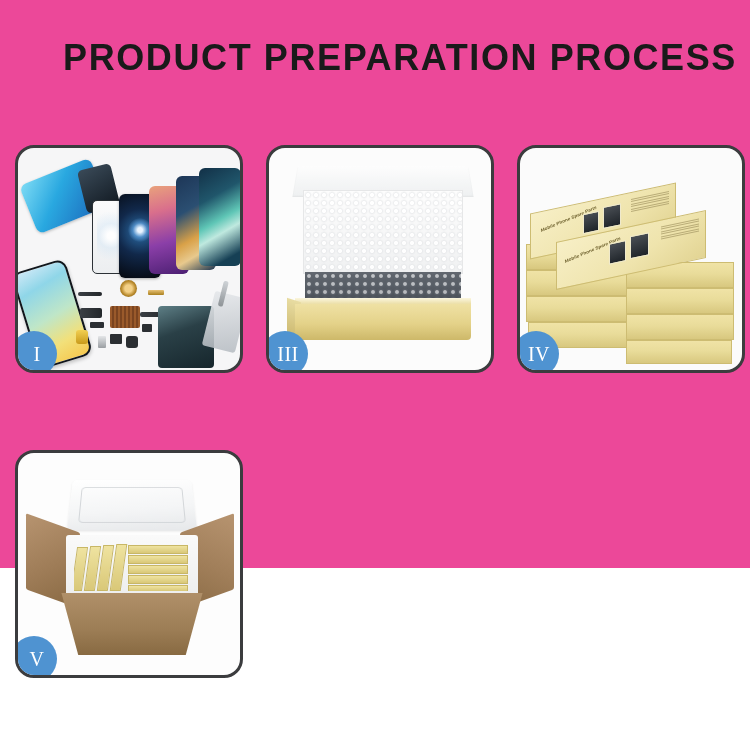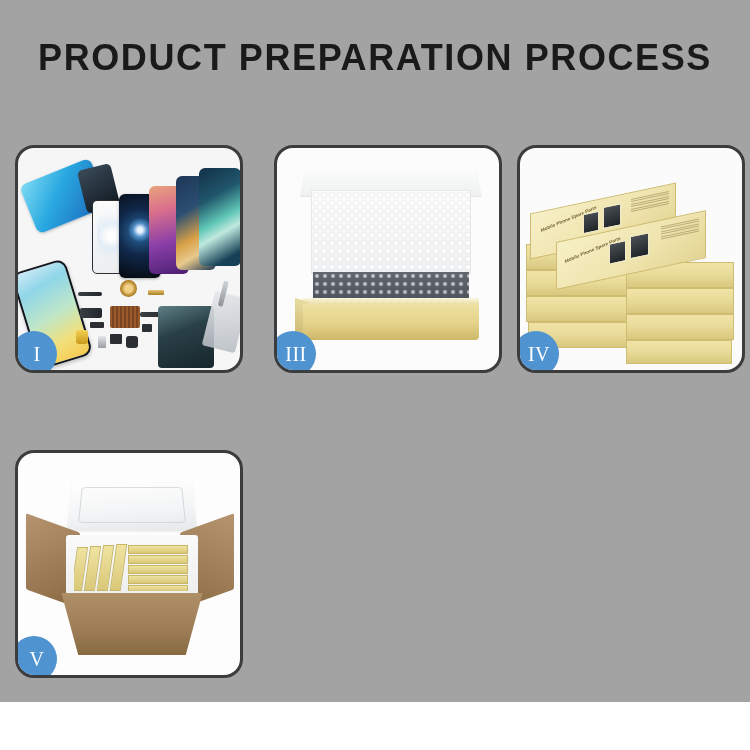--- a/index.html
+++ b/index.html
@@ -5,21 +5,21 @@
   * { box-sizing: border-box; margin: 0; padding: 0; }
 
   html, body {
     width: 750px;
     height: 750px;
     background: #ffffff;
     font-family: "Liberation Sans", sans-serif;
     overflow: hidden;
   }
 
-  #page { position: relative; width: 750px; height: 702px; background:#a3a3a3; }
+  #page { position: relative; width: 750px; height: 568px; background:#ec4899;padding-left:25px; }
 
   
   .header { width: 750px; text-align: center; padding-top: 38px; }
   .title {
     font-family: "Liberation Sans", sans-serif;
     font-size: 36px;
     font-weight: 700;
     letter-spacing: 1.6px;
     color: #1a1a1a;
     line-height: 40px;
@@ -196,21 +196,21 @@
   }
   .bub-overlay{
     position:absolute; inset:0;
     background:
       radial-gradient(circle at 6px 6px, rgba(255,255,255,.85) 0 2.4px, rgba(220,228,236,.25) 3.4px, rgba(255,255,255,0) 5.4px) 0 0/13px 13px,
       radial-gradient(circle at 6px 6px, rgba(255,255,255,.55) 0 1.8px, rgba(215,224,233,.2) 3px, rgba(255,255,255,0) 5px) 6.5px 6.5px/13px 13px;
     border-radius:4px;
   }
 
   
-  .p3 { background:#fcfcfc;margin-left:8px; }
+  .p3 { background:#fcfcfc; }
   .lid-back{
     position:absolute; left:26px; top:16px; width:176px; height:34px;
     background:linear-gradient(180deg,#fdfdfd,#eef0f1);
     border-radius:3px 3px 0 0;
     box-shadow:inset 0 -1px 2px rgba(0,0,0,.05);
     transform:perspective(240px) rotateX(24deg);
   }
   .foam-panel{
     position:absolute; left:34px; top:42px; width:160px; height:84px;
     background:

